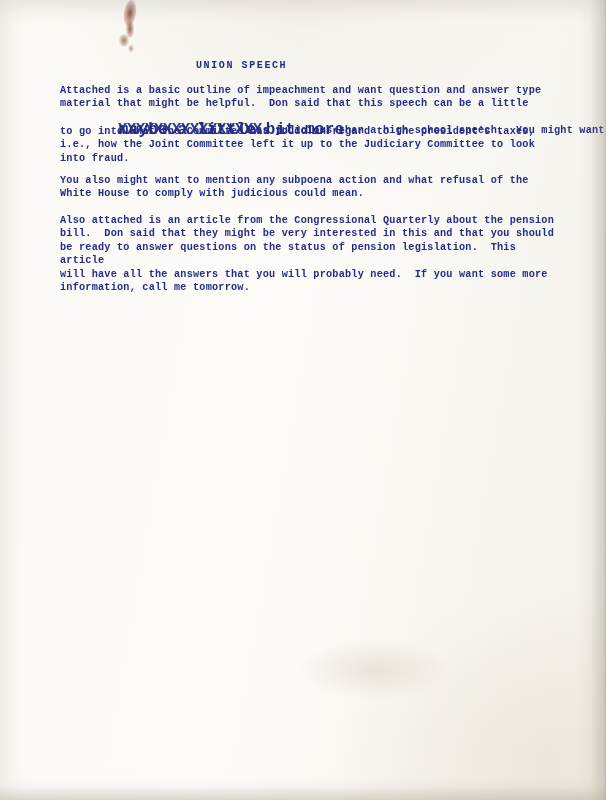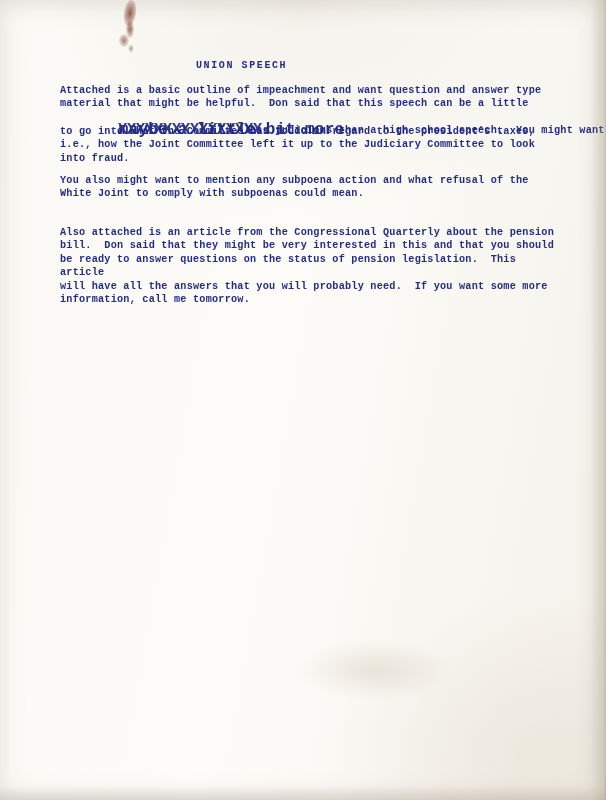--- a/index.html
+++ b/index.html
@@ -109,21 +109,21 @@
     width: 500px;
     color: #232c86;
     font-size: 10.2px;
     line-height: 13.4px;
     letter-spacing: 0.22px;
     font-weight: 700;
     white-space: pre-wrap;
   }
   .p1 { top: 84px; }
   .p2 { top: 174px; }
-  .p3 { top: 226px; }
+  .p3 { top: 214px; }
 
   
   .strike-block {
     position: absolute;
     left: 60px;
     top: 111px;
     color: #232c86;
     font-size: 16px;
     line-height: 13.4px;
     letter-spacing: 0.2px;
@@ -182,21 +182,21 @@
 
     <div class="p1b">
       <span class="hidden-spacer">maybe a little bit more</span><span>less judicious than a high school speech.  You might want</span>
     </div>
 
     <div class="para" style="top:125px;">to go into what the Committee has to do in regard to the president's taxes,
 i.e., how the Joint Committee left it up to the Judiciary Committee to look
 into fraud.</div>
 
     <div class="para p2">You also might want to mention any subpoena action and what refusal of the
-White Joint to comply with subpoenas could mean.</div>
+White House to comply with judicious could mean.</div>
 
     <div class="para p3">Also attached is an article from the Congressional Quarterly about the pension
 bill.  Don said that they might be very interested in this and that you should
 be ready to answer questions on the status of pension legislation.  This article
 will have all the answers that you will probably need.  If you want some more
 information, call me tomorrow.</div>
 
   </div>
 
   <div class="edge-shadow"></div>

